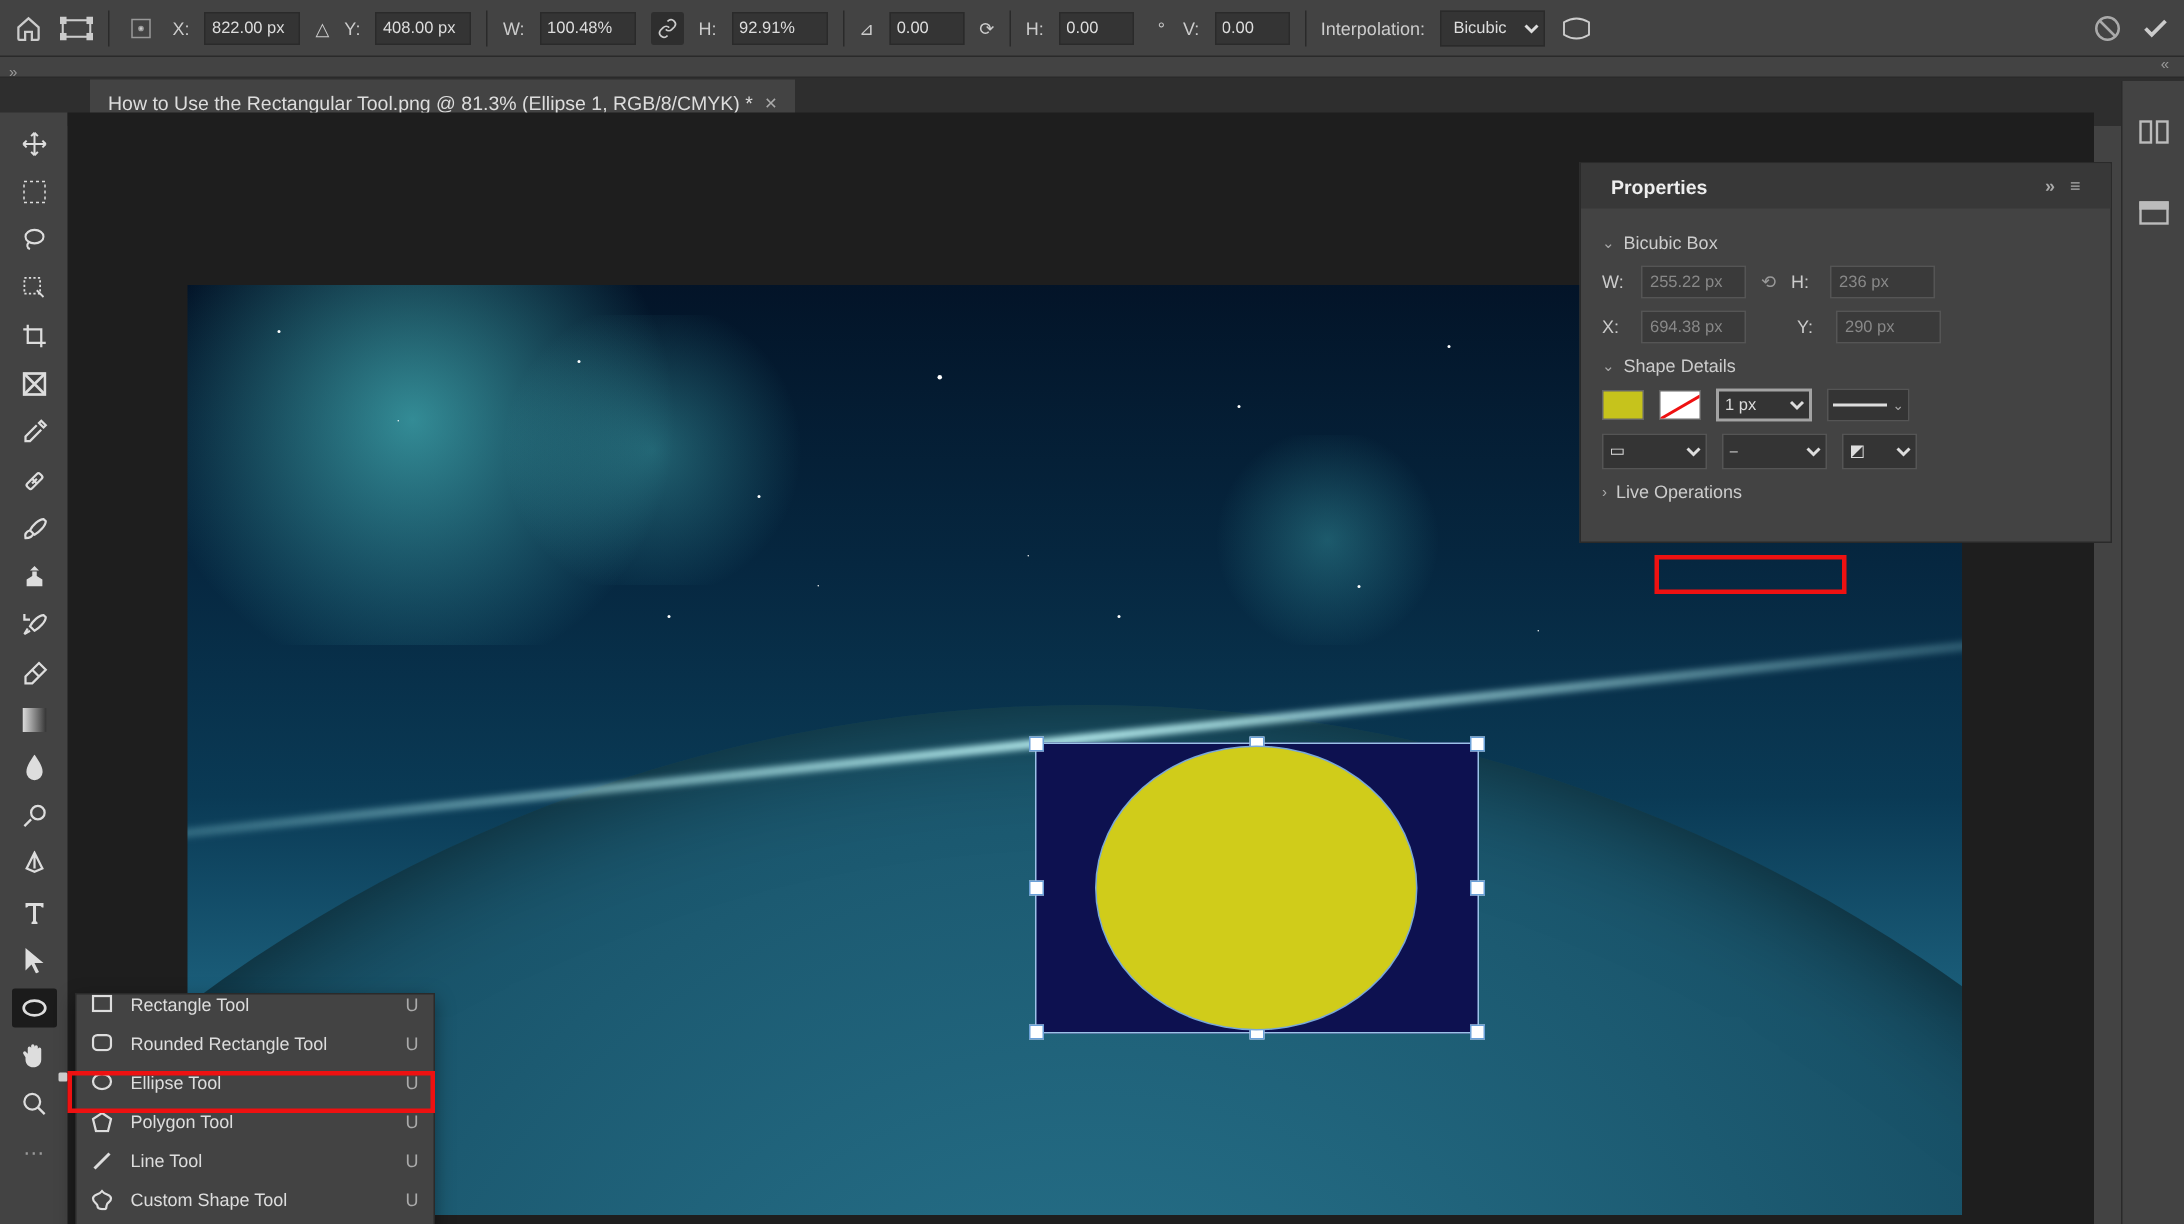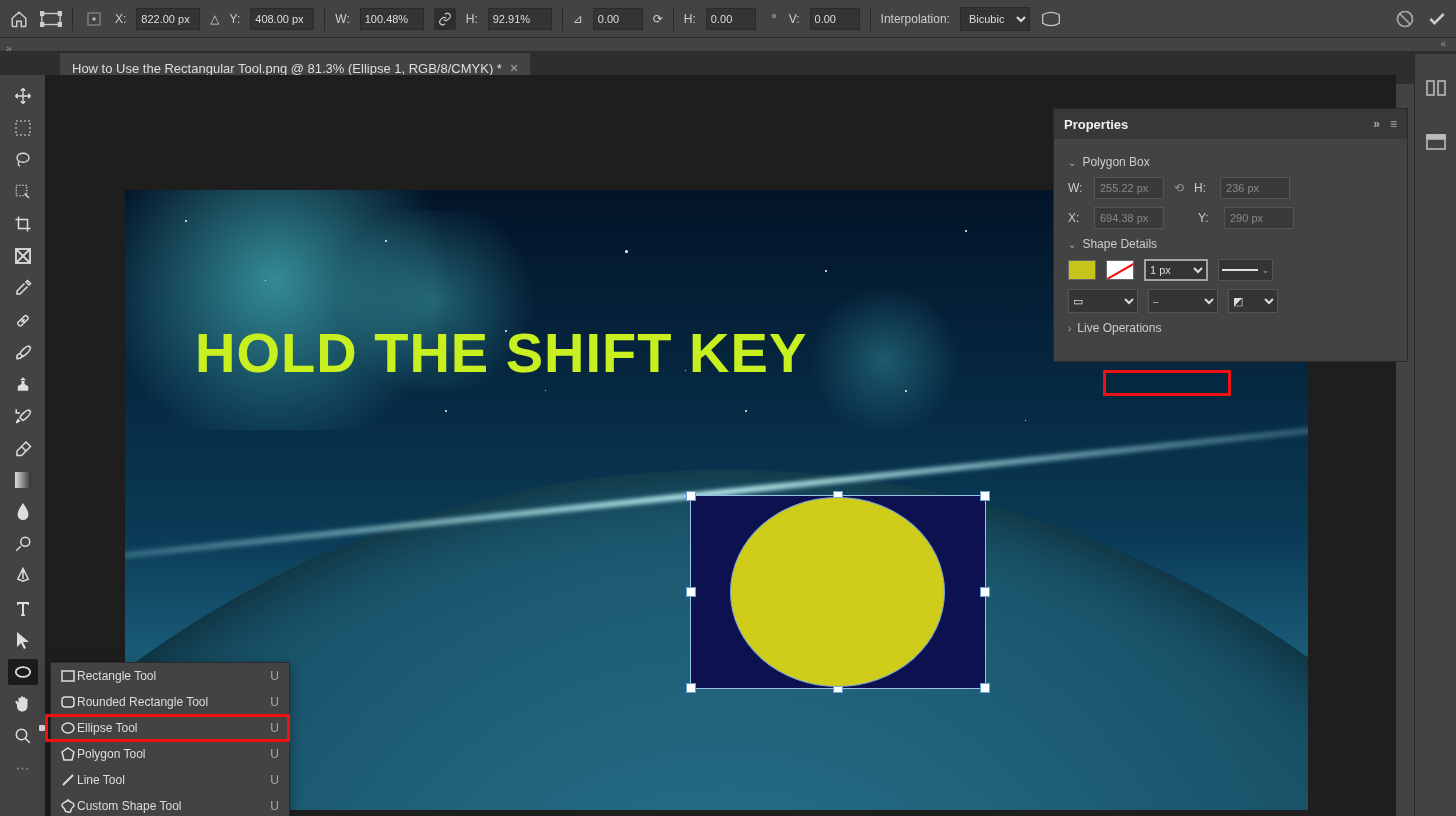--- a/index.html
+++ b/index.html
@@ -30,32 +30,32 @@
 .earth-curve { position: absolute; width: 2000px; height: 2000px; border-radius: 50%; left: -400px; top: 280px; background: radial-gradient(circle at 50% 30%, #2a7a94, #0e3a4e 60%, #041520 100%); box-shadow: inset 0 0 80px rgba(0,0,0,0.6); }
 .horizon { position: absolute; left: -10%; right: -10%; height: 6px; top: 300px; background: linear-gradient(90deg, rgba(140,240,255,0.1), rgba(200,255,255,0.9), rgba(140,240,255,0.1)); filter: blur(2px); transform: rotate(-6deg); }
 
 .headline { position: absolute; left: 150px; top: 245px; font-size: 56px; font-weight: 900; color: #c8f020; letter-spacing: 1px; }
 
 .selection-box { position: absolute; left: 645px; top: 420px; width: 296px; height: 194px; background: #0d1150; border: 1px solid #9cc2e8; }
 .selection-box .handle { position: absolute; width: 10px; height: 10px; background: #fff; border: 1px solid #6aa0d8; }
 .ellipse-shape { position: absolute; left: 685px; top: 422px; width: 215px; height: 190px; border-radius: 50%; background: #d0cc1a; border: 1px solid #7aa8d8; }
 
 .shape-menu { position: absolute; left: 50px; top: 662px; width: 240px; background: #434343; border: 1px solid #2a2a2a; box-shadow: 0 4px 12px rgba(0,0,0,0.4); z-index: 20; }
-.shape-menu .row { height: 26px; display: flex; align-items: center; padding: 0 10px; color: #ddd; font-size: 12px; position: relative; }
+.shape-menu .row { height: 26px; display: flex; padding: 0 10px; gap: 10px; color: #ddd; font-size: 12px; position: relative; }
 .shape-menu .row .dot { width: 6px; height: 6px; background: #ccc; border-radius: 1px; position: absolute; left: -12px; }
 .shape-menu .row .icon { width: 16px; text-align: center; }
 .shape-menu .row .key { margin-left: auto; color: #aaa; }
 .red-box { position: absolute; border: 3px solid #e11; pointer-events: none; }
 .red-box.menu-hl { left: 45px; top: 714px; width: 245px; height: 28px; z-index: 21; }
 
 .right-strip { position: absolute; right: 0; top: 54px; width: 42px; bottom: 0; background: #434343; border-left: 1px solid #2a2a2a; display: flex; flex-direction: column; align-items: center; padding-top: 22px; gap: 30px; }
 .right-strip .ricon { width: 24px; height: 24px; display: flex; align-items:center; justify-content:center; color: #bbb; }
 
 .panel { position: absolute; right: 48px; top: 108px; width: 355px; background: #434343; border: 1px solid #2a2a2a; z-index: 5; }
-.panel-header { height: 30px; background: #383838; display: flex; align-items: center; padding: 0 10px; font-size: 13px; font-weight: 700; color: #eee; }
+.panel-header { height: 30px; background: #383838; display: flex; align-items: center; padding: 0 20px; font-size: 13px; font-weight: 700; color: #eee; }
 .panel-header .hicons { margin-left: auto; display: flex; gap: 10px; color: #aaa; font-size: 12px; }
 .panel-body { padding: 10px 14px 18px 14px; font-size: 12px; }
 .panel-body .subheader { height: 28px; display: flex; align-items: center; gap: 8px; color: #ddd; margin-bottom: 8px; }
 .panel-body .sq { width: 18px; height: 18px; border: 2px solid #ddd; display:inline-block; }
 .panel-body .filled { width: 18px; height: 18px; background:#ddd; border-radius:2px; display:inline-block; }
 .panel-body .section-title { color: #ccc; margin: 6px 0 8px 0; display: flex; align-items: center; gap: 6px; }
 .panel-body .caret { font-size: 10px; color: #aaa; }
 .panel-body .field-row { display: flex; align-items: center; gap: 10px; margin-bottom: 8px; }
 .panel-body .field-label { width: 16px; color: #ccc; }
 .panel-body .pinput { background: #3a3a3a; border: 1px solid #555; color: #888; width: 70px; height: 22px; font-size: 11px; padding: 0 5px; }
@@ -293,21 +293,20 @@
     <div class="star" style="left:960px;top:140px;width:2px;height:2px;"></div>
     <div class="star" style="left:1060px;top:70px;width:2px;height:2px;"></div>
     <div class="star" style="left:320px;top:220px;width:2px;height:2px;"></div>
     <div class="star" style="left:420px;top:200px;width:1px;height:1px;"></div>
     <div class="star" style="left:620px;top:220px;width:2px;height:2px;"></div>
     <div class="star" style="left:780px;top:200px;width:2px;height:2px;"></div>
     <div class="star" style="left:900px;top:230px;width:1px;height:1px;"></div>
     <div class="earth-curve"></div>
     <div class="horizon"></div>
   </div>
-  <div class="headline">HOLD THE SHIFT KEY</div>
   <div class="selection-box">
     <div class="handle" style="left:-5px;top:-5px;"></div>
     <div class="handle" style="left:calc(50% - 5px);top:-5px;"></div>
     <div class="handle" style="right:-5px;top:-5px;"></div>
     <div class="handle" style="left:-5px;top:calc(50% - 5px);"></div>
     <div class="handle" style="right:-5px;top:calc(50% - 5px);"></div>
     <div class="handle" style="left:-5px;bottom:-5px;"></div>
     <div class="handle" style="left:calc(50% - 5px);bottom:-5px;"></div>
     <div class="handle" style="right:-5px;bottom:-5px;"></div>
   </div>
@@ -392,21 +391,21 @@
   <div class="panel-header">
     <span>Properties</span>
     <div class="hicons">
       <span>»</span>
       <span>≡</span>
     </div>
   </div>
   <div class="panel-body">
     <div class="section-title">
         <span class="caret">⌄</span>
-        <span>Polygon Box</span>
+        <span>Bicubic Box</span>
       </div>
     <div class="field-row">
       <span class="field-label">W:</span>
       <input class="pinput" disabled="" value="255.22 px" style="">
       <span style="color:#999;">⟲</span>
       <span class="field-label">H:</span>
       <input class="pinput" disabled="" value="236 px" style="">
     </div>
     <div class="field-row">
       <span class="field-label">X:</span>

